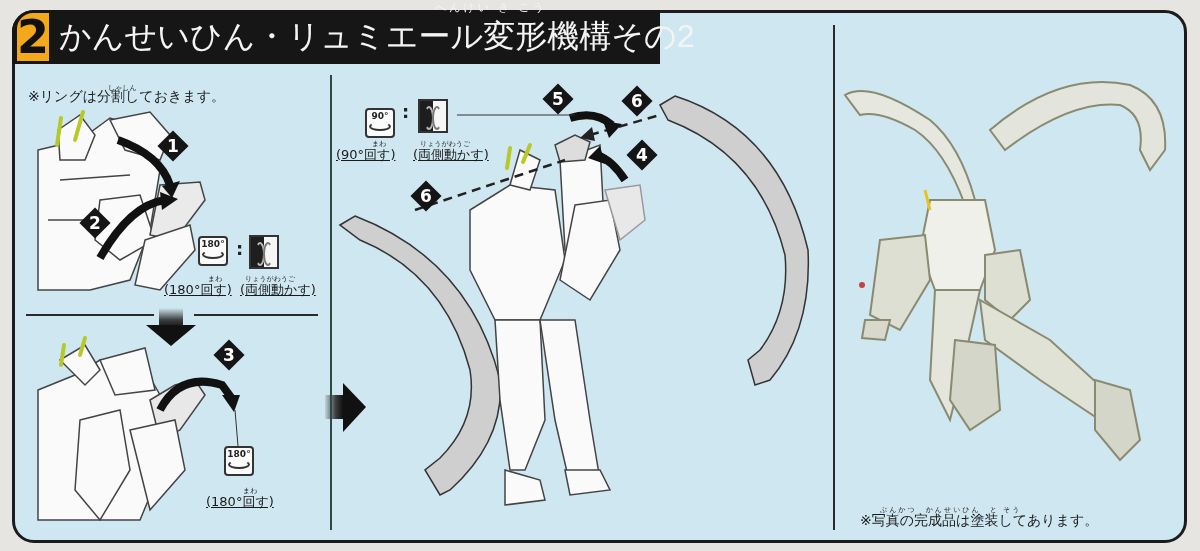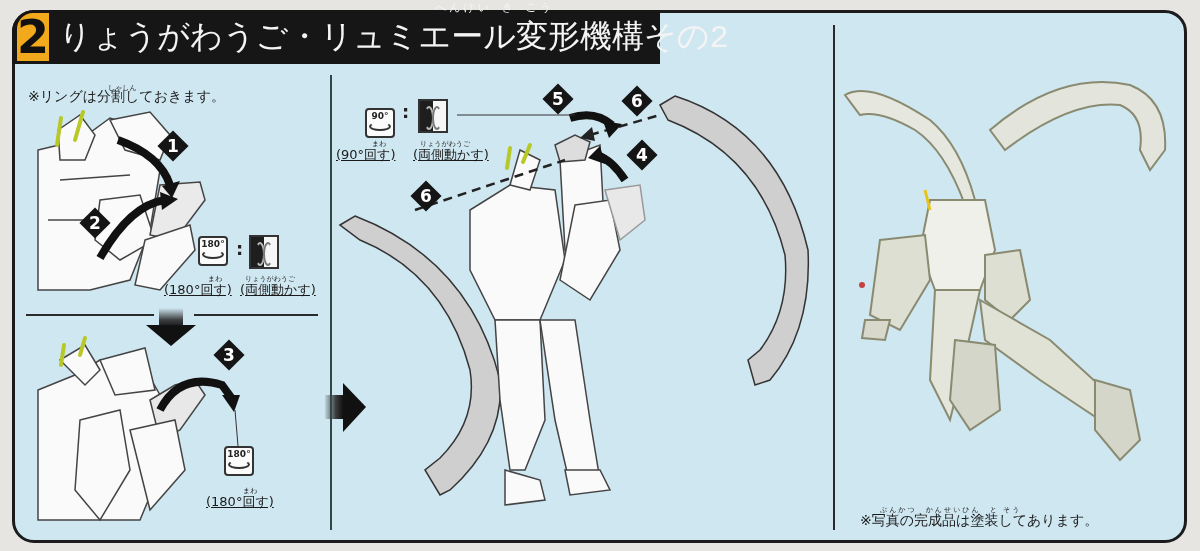--- a/index.html
+++ b/index.html
@@ -28,21 +28,21 @@
     background: #f2a91c;
     border-top-left-radius: 16px;
     color: #111; font-weight: bold; font-size: 46px;
     display: flex; align-items: center; justify-content: center;
     font-family: "DejaVu Sans", sans-serif;
     line-height: 1;
   }
   .title-text {
     color: #f4f4f4; font-size: 32px; margin-left: 10px; letter-spacing: 0px;
     position: relative; white-space: nowrap;
-    font-family: Liberation Mono, monospace;
+    font-family: Liberation Sans, sans-serif;
   }
   .title-ruby {
     position: absolute; top: -15px; left: 376px; font-size: 11px; color: #f4f4f4; letter-spacing: 3px;
   }
   .divider-v { position: absolute; width: 2px; background: #2a2a2a; z-index: 2; }
   .divider-h { position: absolute; height: 2px; background: #2a2a2a; z-index: 2; }
   .note {
     position: absolute; font-size: 14px; color: #1a1a1a; z-index: 4; white-space: nowrap;
   }
   .ruby { position: absolute; font-size: 7px; color: #1a1a1a; white-space: nowrap; }
@@ -194,21 +194,21 @@
   <g>
     <rect x="325" y="395" width="18" height="24" fill="url(#gright)"></rect>
     <polygon points="343,383 343,432 366,407" fill="#111"></polygon>
   </g>
 </svg>
 
 <div class="title-bar">
   <div class="step-badge">2</div>
   <div class="title-text">
     <span class="title-ruby">へんけい き こう</span>
-    <span>りょうがわうご・リュミエール変形機構その2</span>
+    <span>かんせいひん・リュミエール変形機構その2</span>
   </div>
 </div>
 
 <div class="divider-v" style="left:330px; top:75px; height:455px; background:#2f4a44;"></div>
 <div class="divider-v" style="left:833px; top:25px; height:505px; background:#2a2a2a;"></div>
 <div class="divider-h" style="left:26px; top:314px; width:128px;"></div>
 <div class="divider-h" style="left:194px; top:314px; width:124px;"></div>
 
 <span class="ruby" style="left:108px; top:83px;">しゃしん</span>
 <div class="note" style="left:28px; top:88px;">※リングは分割しておきます。</div>

